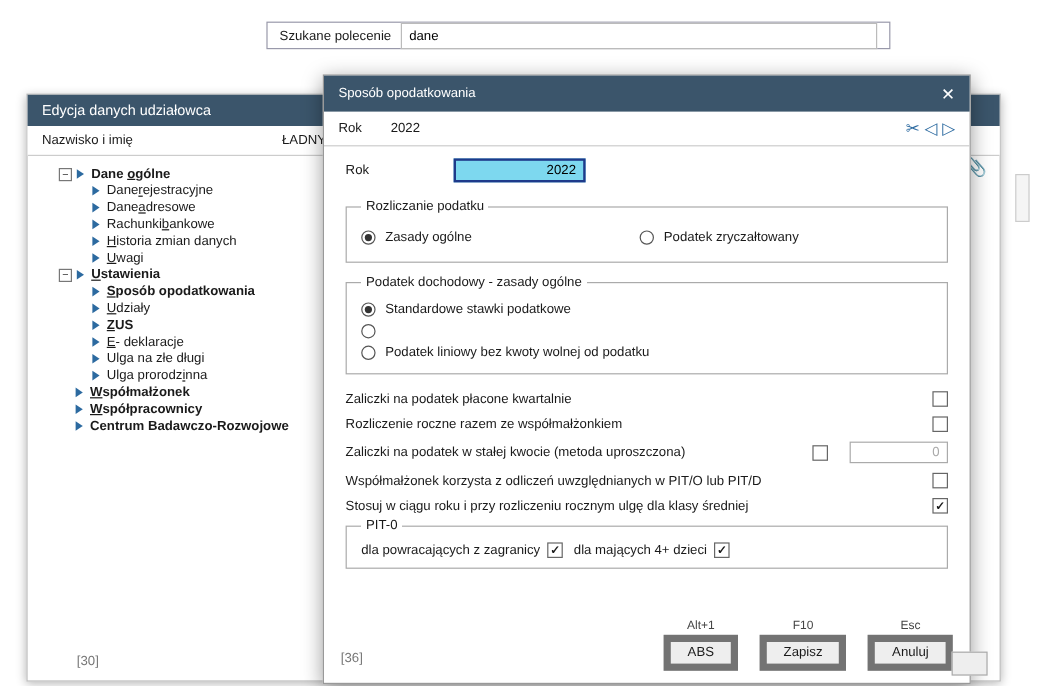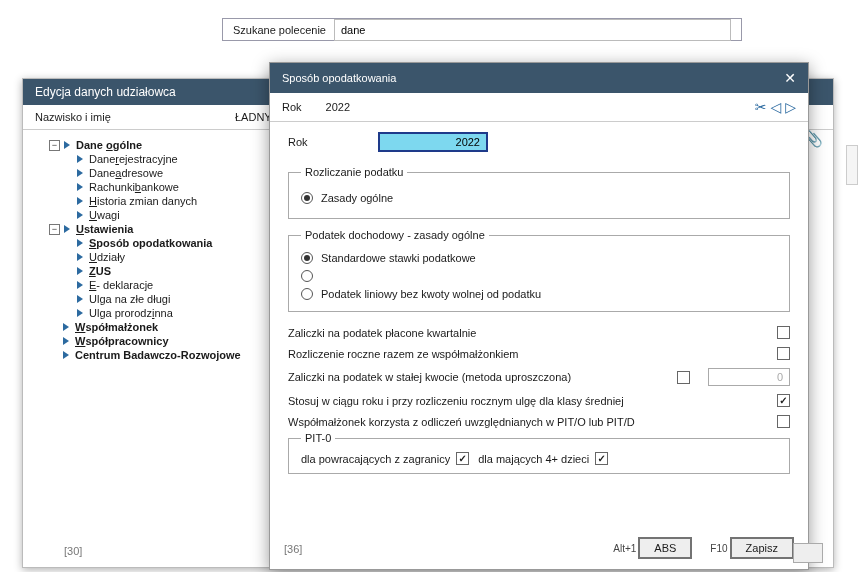--- a/index.html
+++ b/index.html
@@ -41,23 +41,23 @@
   .radio.sel::after { content: ''; position: absolute; width: 6px; height: 6px; background: #333; border-radius: 50%; top: 2px; left: 2px; }
   .radio-row.two { display: flex; gap: 140px; }
   .check-row { display: flex; align-items: center; padding: 4px 0; }
   .check-row .lbl { flex: 1; }
   .chk { width: 13px; height: 13px; border: 1px solid #666; display: inline-flex; align-items: center; justify-content: center; font-size: 10px; background: #fff; }
   .chk.on::after { content: '✓'; font-weight: bold; }
   .num-small { width: 82px; height: 18px; border: 1px solid #aaa; text-align: right; padding: 2px 6px; margin-left: 18px; color: #aaa; }
   .pit0-row { display: flex; gap: 9px; align-items: center; }
   .pit0-item { display: flex; align-items: center; gap: 6px; }
   .btn-row { position: absolute; bottom: 10px; right: 14px; display: flex; gap: 18px; align-items: flex-end; }
-  .btn-col { display: flex; align-items: center; gap: 2px; }
+  .btn-col { display: flex; flex-direction: column; align-items: center; gap: 2px; }
   .btn-col .sc { font-size: 10px; color: #444; }
-  .btn { border: 2px solid #737373; background: #eee; padding: 3px 14px; cursor: pointer; text-align: center; }
+  .btn { border: 6px solid #737373; background: #eee; padding: 3px 14px; cursor: pointer; text-align: center; }
   .foot36 { position: absolute; bottom: 14px; left: 14px; color: #777; }
   .ghost-btn { position: absolute; right: -15px; top: 480px; width: 30px; height: 20px; border: 1px solid #aaa; background: #eee; }
   .ghost-right { position: absolute; right: 6px; top: 145px; width: 12px; height: 40px; border: 1px solid #ccc; background: #f5f5f5; }
 </style>
 </head>
 <body>
 
 <div class="search-bar">
   <span>Szukane polecenie</span>
   <input type="text" value="dane" style="">
@@ -138,20 +138,24 @@
       <span class="lbl">Rok</span>
       <input class="rok-input" value="2022" style="">
     </div>
 
     <fieldset>
       <legend>Rozliczanie podatku</legend>
       <div class="radio-row two">
         <div class="radio-row">
             <span class="radio sel"></span>
             <span>Zasady ogólne</span>
+          </div>
+        <div class="radio-row">
+            <span class="radio"></span>
+            <span>Podatek zryczałtowany</span>
           </div>
       </div>
     </fieldset>
 
     <fieldset>
       <legend>Podatek dochodowy - zasady ogólne</legend>
       <div class="radio-row">
           <span class="radio sel"></span>
           <span>Standardowe stawki podatkowe</span>
         </div>
@@ -171,26 +175,26 @@
     <div class="check-row">
       <span class="lbl">Rozliczenie roczne razem ze współmałżonkiem</span>
       <span class="chk"></span>
     </div>
     <div class="check-row">
       <span class="lbl">Zaliczki na podatek w stałej kwocie (metoda uproszczona)</span>
       <span class="chk"></span>
       <input class="num-small" value="0" style="">
     </div>
     <div class="check-row">
+      <span class="lbl">Współmałżonek korzysta z odliczeń uwzględnianych w PIT/O lub PIT/D</span>
+      <span class="chk"></span>
+    </div>
+    <div class="check-row">
       <span class="lbl">Stosuj w ciągu roku i przy rozliczeniu rocznym ulgę dla klasy średniej</span>
       <span class="chk on"></span>
-    </div>
-    <div class="check-row">
-      <span class="lbl">Współmałżonek korzysta z odliczeń uwzględnianych w PIT/O lub PIT/D</span>
-      <span class="chk"></span>
     </div>
 
     <fieldset>
       <legend>PIT-0</legend>
       <div class="pit0-row">
         <div class="pit0-item">
             <span>dla powracających z zagranicy</span>
             <span class="chk on"></span>
           </div>
         <div class="pit0-item">
@@ -204,15 +208,19 @@
   <div class="foot36">[36]</div>
   <div class="btn-row">
     <div class="btn-col">
         <span class="sc">Alt+1</span>
         <span class="btn">ABS</span>
       </div>
     <div class="btn-col">
         <span class="sc">F10</span>
         <span class="btn">Zapisz</span>
       </div>
+    <div class="btn-col">
+        <span class="sc">Esc</span>
+        <span class="btn">Anuluj</span>
+      </div>
   </div>
   <div class="ghost-btn"></div>
 </div>
 
 </body></html>

